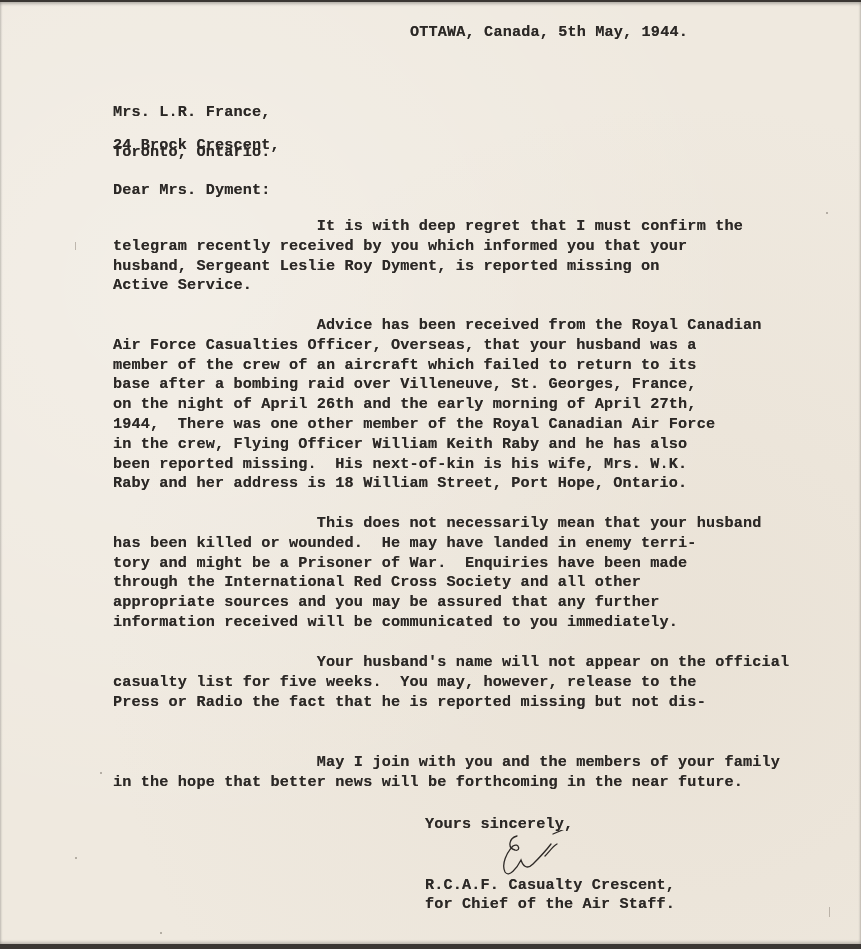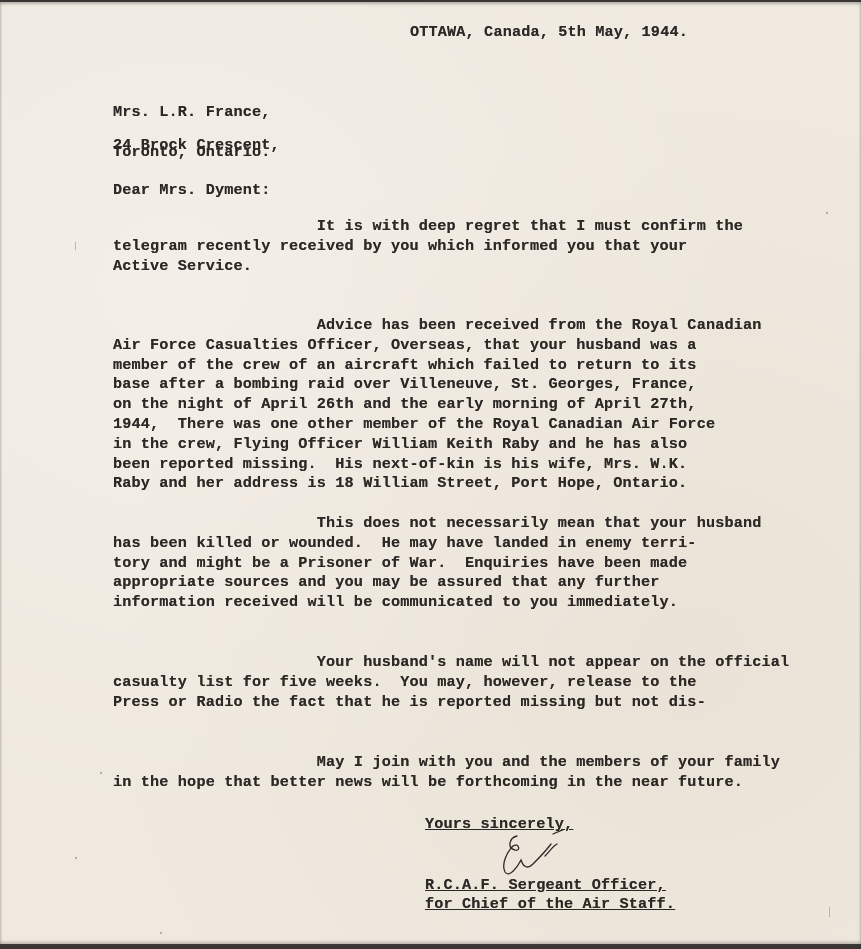--- a/index.html
+++ b/index.html
@@ -34,21 +34,21 @@
       position: absolute;
       white-space: pre;
       line-height: 20px;
       text-shadow: 0 0 0.6px rgba(40,35,30,0.6);
     }
     .dateline { left: 410px; top: 20px; }
     .addr { left: 113px; }
     .salutation { left: 113px; top: 178px; }
     .para { position: absolute; left: 113px; width: 700px; }
     .para .l { display: block; white-space: pre; line-height: 19.8px; text-shadow: 0 0 0.6px rgba(40,35,30,0.6); }
-    .closing { position: absolute; left: 425px; text-decoration: underline; }
+    .closing { position: absolute; left: 425px; }
     .signature {
       position: absolute;
       left: 495px;
       top: 828px;
       width: 80px;
       height: 50px;
     }
     .speck {
       position: absolute;
       width: 2px;
@@ -75,39 +75,41 @@
     <div class="line addr" style="top:100px">Mrs. L.R. France,</div>
     <div class="line addr" style="top:133px">24 Brock Crescent,</div>
     <div class="line addr" style="top:140px">Toronto, Ontario.</div>
   </div>
 
   <div class="line salutation">Dear Mrs. Dyment:</div>
 
   <div class="para" style="top:215px">
     <span class="l">                      It is with deep regret that I must confirm the</span>
     <span class="l">telegram recently received by you which informed you that your</span>
+    <span class="l">husband, Sergeant Leslie Roy Dyment, is reported missing on</span>
     <span class="l">Active Service.</span>
   </div>
 
   <div class="para" style="top:314px">
     <span class="l">                      Advice has been received from the Royal Canadian</span>
     <span class="l">Air Force Casualties Officer, Overseas, that your husband was a</span>
     <span class="l">member of the crew of an aircraft which failed to return to its</span>
     <span class="l">base after a bombing raid over Villeneuve, St. Georges, France,</span>
     <span class="l">on the night of April 26th and the early morning of April 27th,</span>
     <span class="l">1944,  There was one other member of the Royal Canadian Air Force</span>
     <span class="l">in the crew, Flying Officer William Keith Raby and he has also</span>
     <span class="l">been reported missing.  His next-of-kin is his wife, Mrs. W.K.</span>
     <span class="l">Raby and her address is 18 William Street, Port Hope, Ontario.</span>
   </div>
 
   <div class="para" style="top:512px">
     <span class="l">                      This does not necessarily mean that your husband</span>
     <span class="l">has been killed or wounded.  He may have landed in enemy terri-</span>
     <span class="l">tory and might be a Prisoner of War.  Enquiries have been made</span>
+    <span class="l">through the International Red Cross Society and all other</span>
     <span class="l">appropriate sources and you may be assured that any further</span>
     <span class="l">information received will be communicated to you immediately.</span>
   </div>
 
   <div class="para" style="top:651px">
     <span class="l">                      Your husband's name will not appear on the official</span>
     <span class="l">casualty list for five weeks.  You may, however, release to the</span>
     <span class="l">Press or Radio the fact that he is reported missing but not dis-</span>
   </div>
 
@@ -115,21 +117,21 @@
     <span class="l">                      May I join with you and the members of your family</span>
     <span class="l">in the hope that better news will be forthcoming in the near future.</span>
   </div>
 
   <div class="closing line" style="top:812px">Yours sincerely,</div>
 
   <svg class="signature" viewBox="0 0 80 50">
     <path d="M22 6 C14 8, 12 18, 20 20 C26 22, 24 12, 18 16 C12 22, 6 34, 10 42 C14 48, 22 38, 26 30 C28 36, 32 40, 38 34 C44 28, 50 22, 56 14 M50 26 C54 22, 58 16, 62 14 M58 4 L72 -2" fill="none" stroke="#2e2a27" stroke-width="1.3" stroke-linecap="round"></path>
   </svg>
 
-  <div class="closing line" style="top:873px">R.C.A.F. Sergeant Officer,</div>
+  <div class="closing line" style="top:873px">R.C.A.F. Casualty Crescent,</div>
   <div class="closing line" style="top:892px">for Chief of the Air Staff.</div>
 
   <span class="speck" style="left:75px;top:855px"></span>
   <span class="speck" style="left:100px;top:770px"></span>
   <span class="speck" style="left:826px;top:210px"></span>
   <span class="speck" style="left:160px;top:930px"></span>
   <span class="margin-mark" style="left:75px;top:240px;height:8px"></span>
   <span class="margin-mark" style="left:829px;top:905px;height:10px"></span>
 </div>
 

